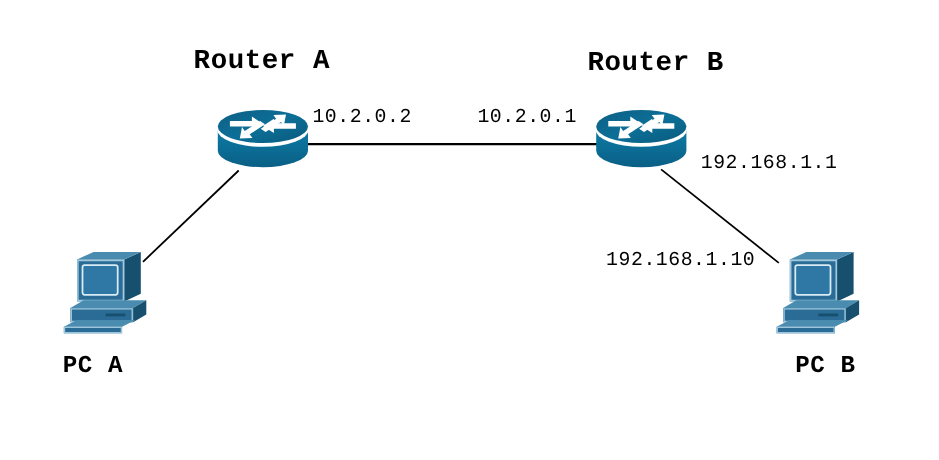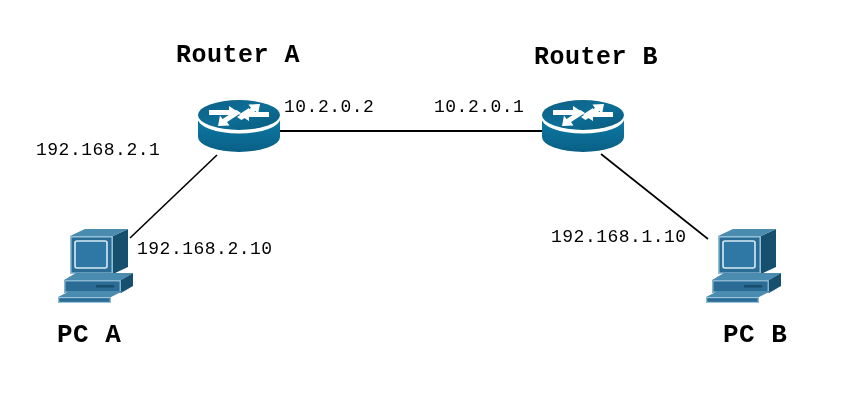--- a/index.html
+++ b/index.html
@@ -29,21 +29,21 @@
     font-size: 25px;
     font-weight: bold;
     letter-spacing: 0.5px;
   }
   .ip {
     font-size: 18px;
     font-weight: normal;
     letter-spacing: 0.5px;
   }
   .nodename {
-    font-size: 26px;
+    font-size: 22px;
     font-weight: bold;
     letter-spacing: 0.5px;
   }
   .device {
     position: absolute;
   }
   svg { display: block; overflow: visible; }
   #links { position: absolute; left: 0; top: 0; width: 854px; height: 418px; }
 </style>
 </head>
@@ -86,21 +86,20 @@
 
         <path d="M42,22 L56,13 L53.5,9.5 L65,9 L63,19.5 L60.5,16 L46.5,25 Z"></path>
 
         <path d="M46,18 L32,27 L34.5,30.5 L23,31 L25,20.5 L27.5,24 L41.5,15 Z"></path>
 
         <path d="M74,22 L54,22 L54,26 L44,19.5 L54,13 L54,17 L74,17 Z"></path>
       </g>
     </svg>
   </div>
   <div class="lbl title" style="left:176px; top:43px;">Router A</div>
-  <div class="lbl ip" style="left:36px; top:141px;">192.168.2.1</div>
   <div class="lbl ip" style="left:284px; top:98px;">10.2.0.2</div>
 
   <div class="device" style="left:539px; top:95px;">
     <svg width="92" height="64" viewBox="0 0 92 64">
       <defs>
         <linearGradient id="rbodyB" x1="0" y1="0" x2="0" y2="1">
           <stop offset="0%" stop-color="#0d7ca6"></stop>
           <stop offset="55%" stop-color="#0b6c94"></stop>
           <stop offset="100%" stop-color="#0a5f85"></stop>
         </linearGradient>
@@ -116,20 +115,21 @@
       <g fill="#ffffff">
         <path d="M14,15 L34,15 L34,11 L44,17.5 L34,24 L34,20 L14,20 Z"></path>
         <path d="M42,22 L56,13 L53.5,9.5 L65,9 L63,19.5 L60.5,16 L46.5,25 Z"></path>
         <path d="M46,18 L32,27 L34.5,30.5 L23,31 L25,20.5 L27.5,24 L41.5,15 Z"></path>
         <path d="M74,22 L54,22 L54,26 L44,19.5 L54,13 L54,17 L74,17 Z"></path>
       </g>
     </svg>
   </div>
   <div class="lbl title" style="left:534px; top:45px;text-align:right;">Router B</div>
   <div class="lbl ip" style="left:434px; top:98px;">10.2.0.1</div>
+  <div class="lbl ip" style="left:637px; top:140px;">192.168.1.1</div>
 
   <div class="device" style="left:50px; top:223px;">
     <svg width="92" height="82" viewBox="0 0 92 82">
 
       <path d="M63,13 L78,6 L78,44 L63,51 Z" fill="#17506f"></path>
 
       <path d="M20,13 L35,6 L78,6 L63,13 Z" fill="#4a8cb0"></path>
 
       <rect x="20" y="13" width="43" height="38" fill="#2b6c96"></rect>
 
@@ -147,21 +147,20 @@
       <rect x="14.8" y="57.8" width="55.4" height="11.4" fill="none" stroke="#9fc9de" stroke-width="1.2"></rect>
 
       <rect x="46" y="62" width="18" height="2.6" fill="#17506f"></rect>
 
       <path d="M8,74 L20,68 L73,68 L61,74 Z" fill="#4a8cb0"></path>
 
       <rect x="8" y="74" width="53" height="6" fill="#2b6c96"></rect>
       <rect x="8.7" y="74.6" width="51.6" height="4.8" fill="none" stroke="#9fc9de" stroke-width="1.1"></rect>
     </svg>
   </div>
-  <div class="lbl ip" style="left:137px; top:240px;">192.168.2.10</div>
   <div class="lbl nodename" style="left:57px; top:322px;">PC A</div>
 
   <div class="device" style="left:698px; top:223px;">
     <svg width="92" height="82" viewBox="0 0 92 82">
       <path d="M63,13 L78,6 L78,44 L63,51 Z" fill="#17506f"></path>
       <path d="M20,13 L35,6 L78,6 L63,13 Z" fill="#4a8cb0"></path>
       <rect x="20" y="13" width="43" height="38" fill="#2b6c96"></rect>
       <rect x="20.8" y="13.8" width="41.4" height="36.4" fill="none" stroke="#9fc9de" stroke-width="1.4"></rect>
       <rect x="25" y="18" width="32" height="27" rx="2" fill="#2f77a4" stroke="#d8ecf6" stroke-width="1.6"></rect>
       <rect x="36" y="51" width="12" height="4" fill="#17506f"></rect>

